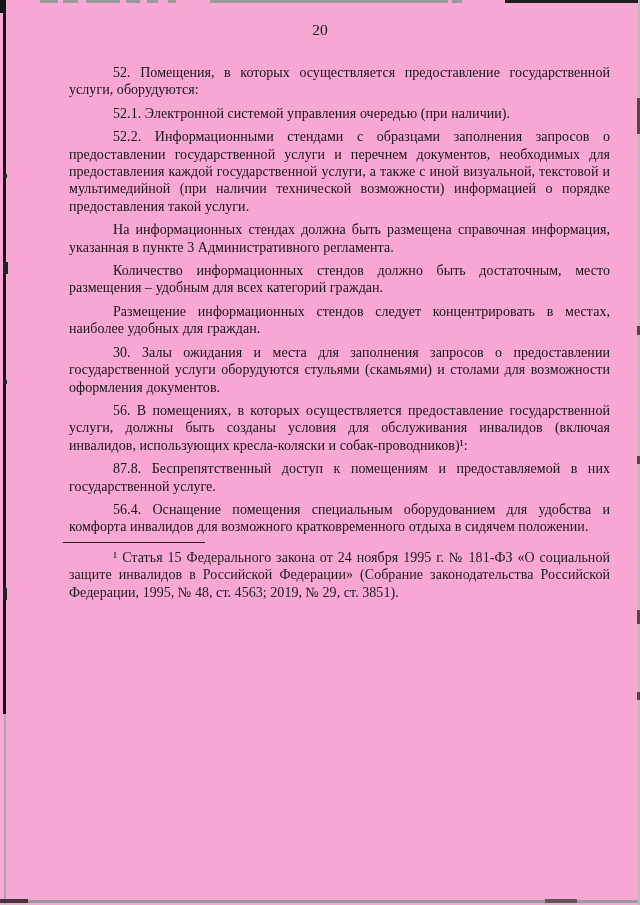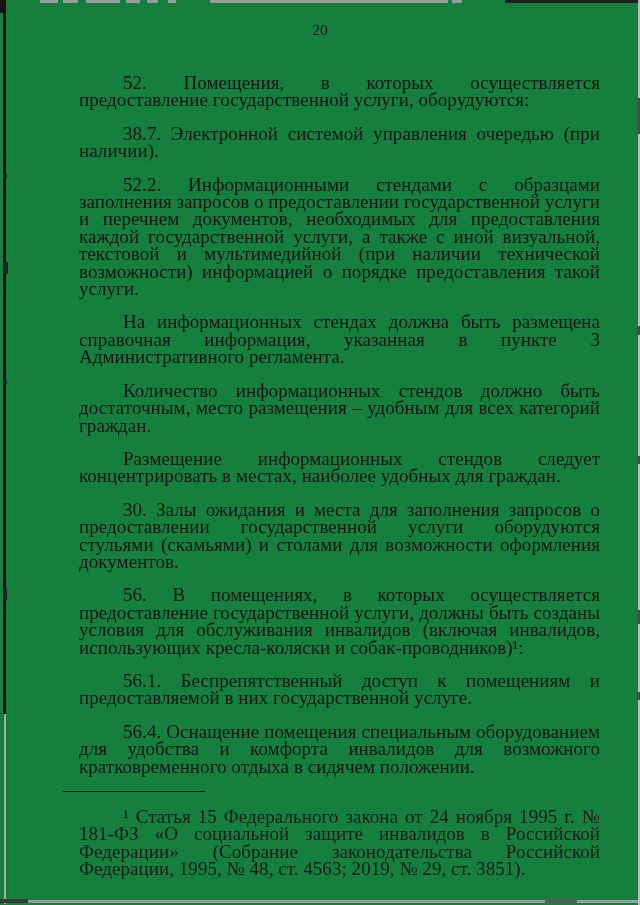--- a/index.html
+++ b/index.html
@@ -5,38 +5,38 @@
   html, body { margin: 0; padding: 0; }
   body {
     width: 640px; height: 905px;
     background: #e9e9e9;
     font-family: "Liberation Serif", "DejaVu Serif", serif;
     overflow: hidden;
   }
   .page {
     position: relative;
     width: 640px; height: 905px;
-    background: #15803d;
+    background: #f9a8d4;
     color: #141414;
   }
   .page-number {
     margin: 0;
     padding-top: 21px;
     text-align: center;
     font-size: 15.5px;
     line-height: 17px;
   }
   .content {
     position: absolute;
     left: 63px; top: 58px;
     width: 553px;
   }
   .content p {
-    margin: 16px;
-    font-size: 19px;
+    margin: 6px;
+    font-size: 14px;
     line-height: 17.4px;
     text-align: justify;
     text-indent: 44px;
     letter-spacing: 0.05px;
   }
   .footnote-sep {
     width: 142px;
     border: none;
     border-top: 1.6px solid #1e1e1e;
     margin: 5px 0 4px 0;
@@ -64,28 +64,28 @@
 </style>
 </head>
 <body>
 
 <div class="page">
 
   <div class="page-number">20</div>
 
   <div class="content">
     <p>52. Помещения, в которых осуществляется предоставление государственной услуги, оборудуются:</p>
-    <p>38.7. Электронной системой управления очередью (при наличии).</p>
+    <p>52.1. Электронной системой управления очередью (при наличии).</p>
     <p>52.2. Информационными стендами с образцами заполнения запросов о предоставлении государственной услуги и перечнем документов, необходимых для предоставления каждой государственной услуги, а также с иной визуальной, текстовой и мультимедийной (при наличии технической возможности) информацией о порядке предоставления такой услуги.</p>
     <p>На информационных стендах должна быть размещена справочная информация, указанная в пункте 3 Административного регламента.</p>
     <p>Количество информационных стендов должно быть достаточным, место размещения – удобным для всех категорий граждан.</p>
     <p>Размещение информационных стендов следует концентрировать в местах, наиболее удобных для граждан.</p>
     <p>30. Залы ожидания и места для заполнения запросов о предоставлении государственной услуги оборудуются стульями (скамьями) и столами для возможности оформления документов.</p>
     <p>56. В помещениях, в которых осуществляется предоставление государственной услуги, должны быть созданы условия для обслуживания инвалидов (включая инвалидов, использующих кресла-коляски и собак-проводников)¹:</p>
-    <p>56.1. Беспрепятственный доступ к помещениям и предоставляемой в них государственной услуге.</p>
+    <p>87.8. Беспрепятственный доступ к помещениям и предоставляемой в них государственной услуге.</p>
     <p>56.4. Оснащение помещения специальным оборудованием для удобства и комфорта инвалидов для возможного кратковременного отдыха в сидячем положении.</p>
 
     <div class="footnote-sep"></div>
     <p class="footnote">¹ Статья 15 Федерального закона от 24 ноября 1995 г. № 181-ФЗ «О социальной защите инвалидов в Российской Федерации» (Собрание законодательства Российской Федерации, 1995, № 48, ст. 4563; 2019, № 29, ст. 3851).</p>
   </div>
 
   <div class="art edge-left-black"></div>
   <div class="art edge-left-corner"></div>
   <div class="art edge-left-gray"></div>
   <div class="art speck" style="left:3px; top:174px; width:4px; height:4px;"></div>

